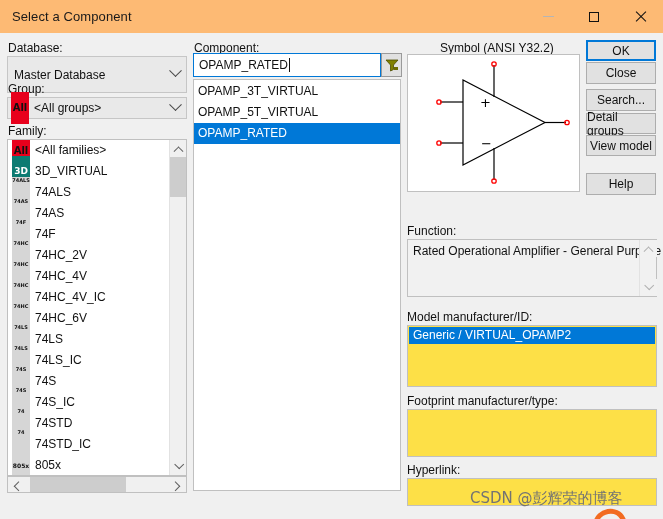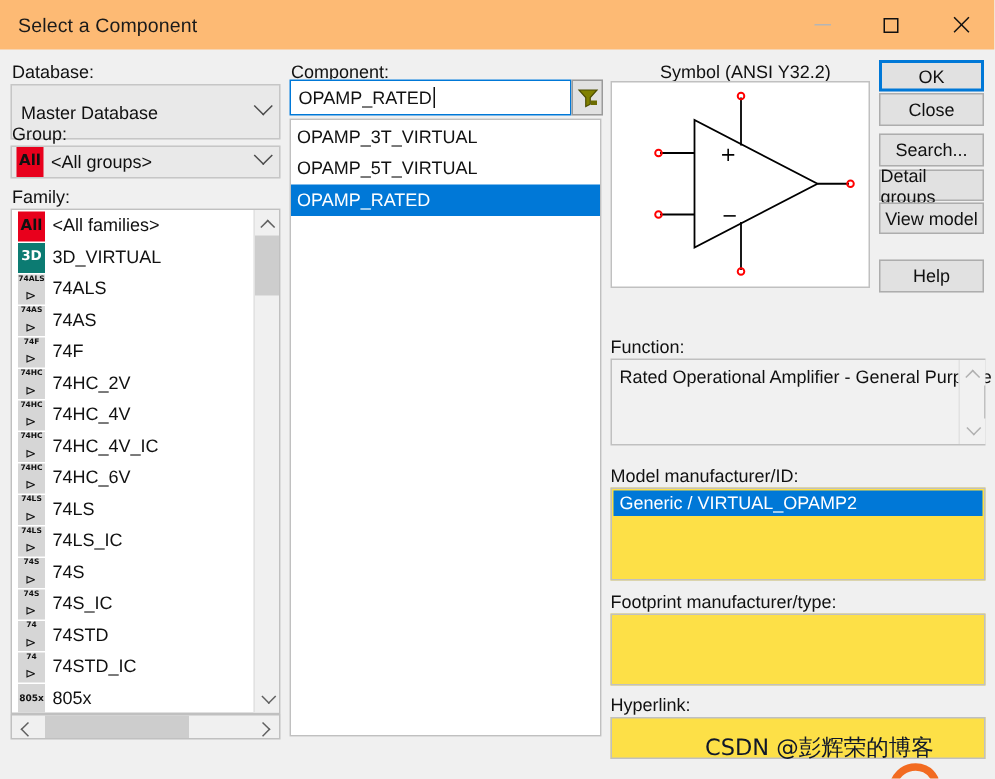--- a/index.html
+++ b/index.html
@@ -49,21 +49,21 @@
     display:flex;align-items:center;
   }
   .combo .ctext{flex:1;padding-left:6px;font-size:12px;color:#111;white-space:nowrap;overflow:hidden;}
   .combo .carrow{
     width:22px;text-align:center;font-size:10px;color:#4a4a4a;line-height:1;
   }
   .chev{display:inline-block;width:8px;height:8px;border-right:1.3px solid #4a4a4a;border-bottom:1.3px solid #4a4a4a;transform:rotate(45deg) translate(-2px,-2px);}
 
   
   .ficon{
-    width:18px;height:20px;box-sizing:border-box;
+    width:18px;height:32px;box-sizing:border-box;
     display:inline-block;vertical-align:middle;position:relative;
     flex:0 0 18px;
   }
   .ficon .bg{position:absolute;left:0;top:0;right:0;bottom:0;}
   .ficon .cap{
     position:absolute;left:0;top:0;right:0;height:100%;
     display:flex;align-items:center;justify-content:center;
     font-family:"DejaVu Sans",sans-serif;
     font-weight:bold;line-height:1;
   }
@@ -157,21 +157,21 @@
     position:absolute;box-sizing:border-box;
     background:#fde047;border:1px solid #c0c0c0;
   }
   .ro-text{
     position:absolute;left:5px;top:4px;font-size:12px;color:#111;white-space:nowrap;
   }
 
   
   .watermark{
     position:absolute;left:470px;top:489px;
-    font-size:15px;color:#0f172a;
+    font-size:15px;color:#737373;
     font-family:"DejaVu Sans",sans-serif;
     white-space:nowrap;pointer-events:none;
   }
   .cursor-blob{
     position:absolute;left:593px;top:505px;width:34px;height:22px;
     pointer-events:none;
   }
 </style>
 </head>
 <body>

